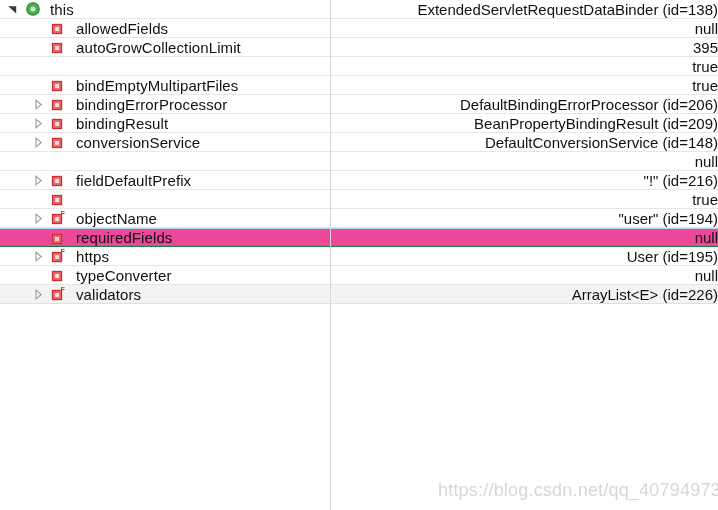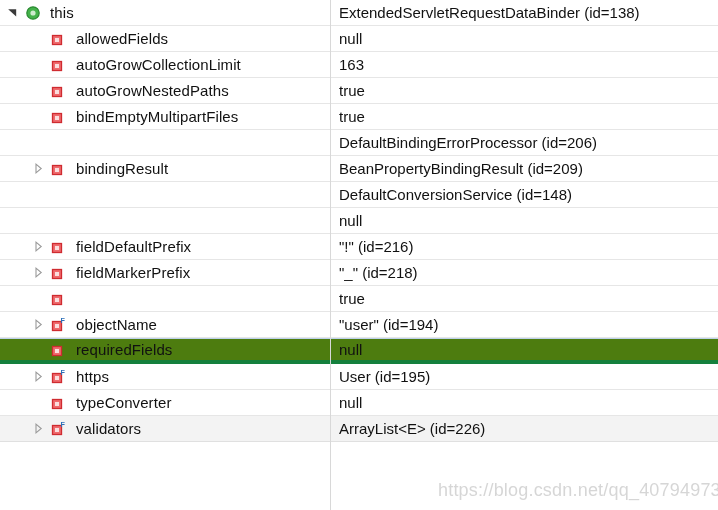--- a/index.html
+++ b/index.html
@@ -31,31 +31,31 @@
     left: 330px;
     width: 1px;
     height: 510px;
     background: #d8d8d8;
     z-index: 5;
   }
 
   
   .var-row {
     position: relative;
-    height: 26px;
+    height: 19px;
     box-sizing: border-box;
     border-bottom: 1px solid #e6e6e6;
     background: #ffffff;
     display: block;
     white-space: nowrap;
   }
   .var-row.selected {
-    background: #4d7c0f;
+    background: #ec4899;
     border-top: 1px solid #bcd2ea;
-    border-bottom: 4px solid #15803d;
+    border-bottom: 1px solid #15803d;
   }
   .var-row.last-row {
     background: #f3f3f3;
     border-bottom: 1px solid #e0e0e0;
   }
 
   
   .name-cell {
     position: absolute;
     left: 0;
@@ -108,20 +108,21 @@
     position: absolute;
     left: 331px;
     top: 0;
     right: 0;
     height: 100%;
     display: flex;
     align-items: center;
     box-sizing: border-box;
     padding-left: 8px;
     overflow: hidden;
+    justify-content: flex-end;
   }
   .value-label {
     font-size: 15px;
     color: #111111;
     line-height: 1;
     white-space: nowrap;
     font-family: "Liberation Sans", sans-serif;
   }
 
   
@@ -184,54 +185,58 @@
           <span class="twisty indent-1"></span>
           <span class="type-icon">
             <svg width="16" height="16" viewBox="0 0 16 16">
               <rect x="1.5" y="4.5" width="9" height="9" fill="#ef6a6d" stroke="#cf2b30" stroke-width="1.3"></rect>
               <rect x="4" y="7" width="4" height="4" fill="#fbdddd"></rect>
             </svg>
           </span>
           <span class="name-label">autoGrowCollectionLimit</span>
         </div>
         <div class="value-cell">
-          <span class="value-label">163</span>
-        </div>
-      </div>
-      <div class="var-row">
-        <div class="name-cell">
-          <span class="twisty indent-1"></span>
-          <span class="type-icon">
-            <svg width="16" height="16" viewBox="0 0 16 16">
-              <rect x="1.5" y="4.5" width="9" height="9" fill="#ef6a6d" stroke="#cf2b30" stroke-width="1.3"></rect>
-              <rect x="4" y="7" width="4" height="4" fill="#fbdddd"></rect>
-            </svg>
-          </span>
-          <span class="name-label">autoGrowNestedPaths</span>
-        </div>
+          <span class="value-label">395</span>
+        </div>
+      </div>
+      <div class="var-row">
         <div class="value-cell">
           <span class="value-label">true</span>
         </div>
       </div>
       <div class="var-row">
         <div class="name-cell">
           <span class="twisty indent-1"></span>
           <span class="type-icon">
             <svg width="16" height="16" viewBox="0 0 16 16">
               <rect x="1.5" y="4.5" width="9" height="9" fill="#ef6a6d" stroke="#cf2b30" stroke-width="1.3"></rect>
               <rect x="4" y="7" width="4" height="4" fill="#fbdddd"></rect>
             </svg>
           </span>
           <span class="name-label">bindEmptyMultipartFiles</span>
         </div>
         <div class="value-cell">
           <span class="value-label">true</span>
         </div>
       </div>
       <div class="var-row">
+        <div class="name-cell">
+          <span class="twisty indent-1 twisty-collapsed">
+            <svg width="11" height="11" viewBox="0 0 11 11">
+              <path d="M3 1.2 L8.2 5.5 L3 9.8 Z" fill="none" stroke="#9a9a9a" stroke-width="1.1"></path>
+            </svg>
+          </span>
+          <span class="type-icon">
+            <svg width="16" height="16" viewBox="0 0 16 16">
+              <rect x="1.5" y="4.5" width="9" height="9" fill="#ef6a6d" stroke="#cf2b30" stroke-width="1.3"></rect>
+              <rect x="4" y="7" width="4" height="4" fill="#fbdddd"></rect>
+            </svg>
+          </span>
+          <span class="name-label">bindingErrorProcessor</span>
+        </div>
         <div class="value-cell">
           <span class="value-label">DefaultBindingErrorProcessor  (id=206)</span>
         </div>
       </div>
       <div class="var-row">
         <div class="name-cell">
           <span class="twisty indent-1 twisty-collapsed">
             <svg width="11" height="11" viewBox="0 0 11 11">
               <path d="M3 1.2 L8.2 5.5 L3 9.8 Z" fill="none" stroke="#9a9a9a" stroke-width="1.1"></path>
             </svg>
@@ -242,20 +247,34 @@
               <rect x="4" y="7" width="4" height="4" fill="#fbdddd"></rect>
             </svg>
           </span>
           <span class="name-label">bindingResult</span>
         </div>
         <div class="value-cell">
           <span class="value-label">BeanPropertyBindingResult  (id=209)</span>
         </div>
       </div>
       <div class="var-row">
+        <div class="name-cell">
+          <span class="twisty indent-1 twisty-collapsed">
+            <svg width="11" height="11" viewBox="0 0 11 11">
+              <path d="M3 1.2 L8.2 5.5 L3 9.8 Z" fill="none" stroke="#9a9a9a" stroke-width="1.1"></path>
+            </svg>
+          </span>
+          <span class="type-icon">
+            <svg width="16" height="16" viewBox="0 0 16 16">
+              <rect x="1.5" y="4.5" width="9" height="9" fill="#ef6a6d" stroke="#cf2b30" stroke-width="1.3"></rect>
+              <rect x="4" y="7" width="4" height="4" fill="#fbdddd"></rect>
+            </svg>
+          </span>
+          <span class="name-label">conversionService</span>
+        </div>
         <div class="value-cell">
           <span class="value-label">DefaultConversionService  (id=148)</span>
         </div>
       </div>
       <div class="var-row">
         <div class="value-cell">
           <span class="value-label">null</span>
         </div>
       </div>
       <div class="var-row">
@@ -268,39 +287,20 @@
           <span class="type-icon">
             <svg width="16" height="16" viewBox="0 0 16 16">
               <rect x="1.5" y="4.5" width="9" height="9" fill="#ef6a6d" stroke="#cf2b30" stroke-width="1.3"></rect>
               <rect x="4" y="7" width="4" height="4" fill="#fbdddd"></rect>
             </svg>
           </span>
           <span class="name-label">fieldDefaultPrefix</span>
         </div>
         <div class="value-cell">
           <span class="value-label">"!" (id=216)</span>
-        </div>
-      </div>
-      <div class="var-row">
-        <div class="name-cell">
-          <span class="twisty indent-1 twisty-collapsed">
-            <svg width="11" height="11" viewBox="0 0 11 11">
-              <path d="M3 1.2 L8.2 5.5 L3 9.8 Z" fill="none" stroke="#9a9a9a" stroke-width="1.1"></path>
-            </svg>
-          </span>
-          <span class="type-icon">
-            <svg width="16" height="16" viewBox="0 0 16 16">
-              <rect x="1.5" y="4.5" width="9" height="9" fill="#ef6a6d" stroke="#cf2b30" stroke-width="1.3"></rect>
-              <rect x="4" y="7" width="4" height="4" fill="#fbdddd"></rect>
-            </svg>
-          </span>
-          <span class="name-label">fieldMarkerPrefix</span>
-        </div>
-        <div class="value-cell">
-          <span class="value-label">"_" (id=218)</span>
         </div>
       </div>
       <div class="var-row">
         <div class="name-cell">
           <span class="twisty indent-1"></span>
           <span class="type-icon">
             <svg width="16" height="16" viewBox="0 0 16 16">
               <rect x="1.5" y="4.5" width="9" height="9" fill="#ef6a6d" stroke="#cf2b30" stroke-width="1.3"></rect>
               <rect x="4" y="7" width="4" height="4" fill="#fbdddd"></rect>
             </svg>

